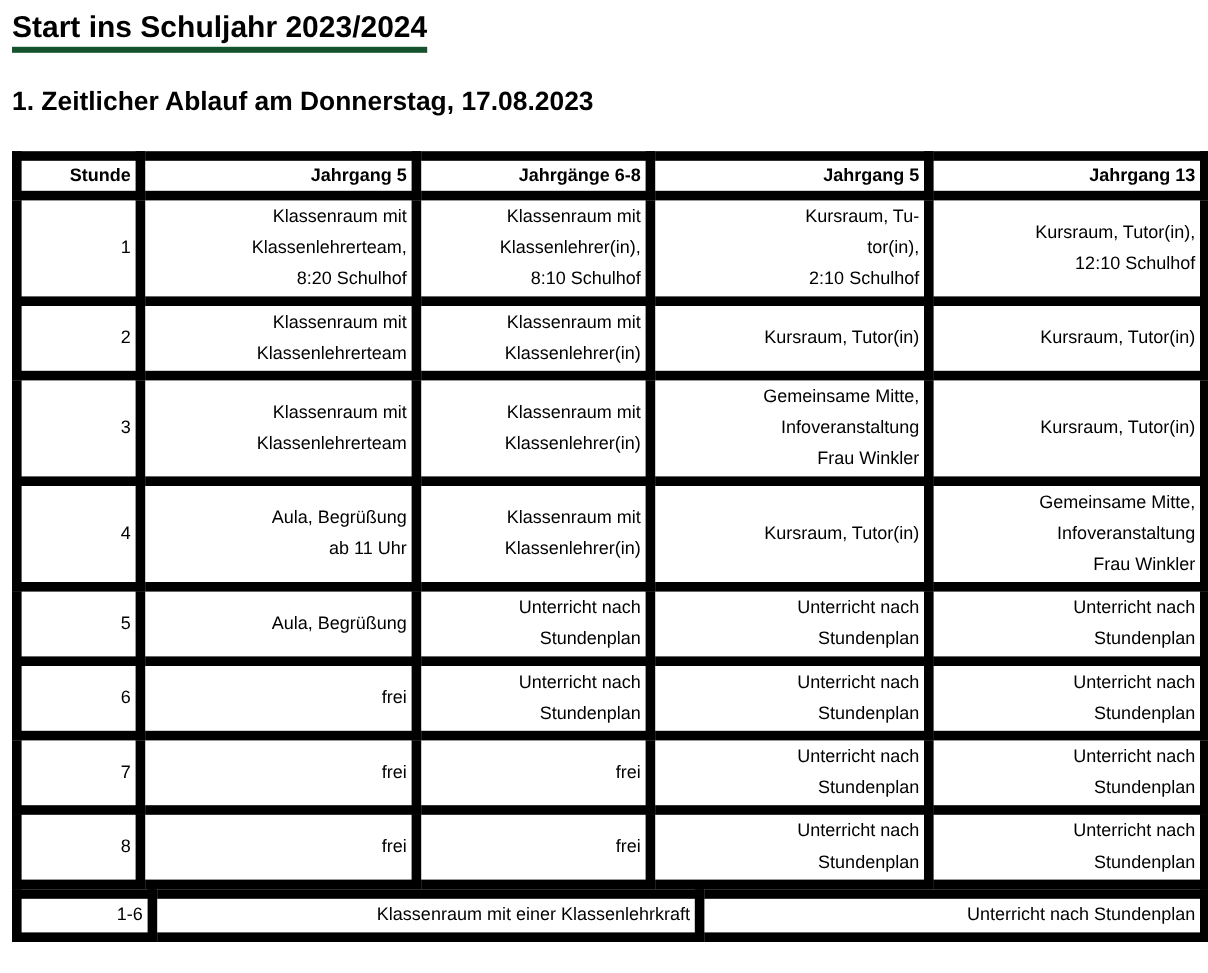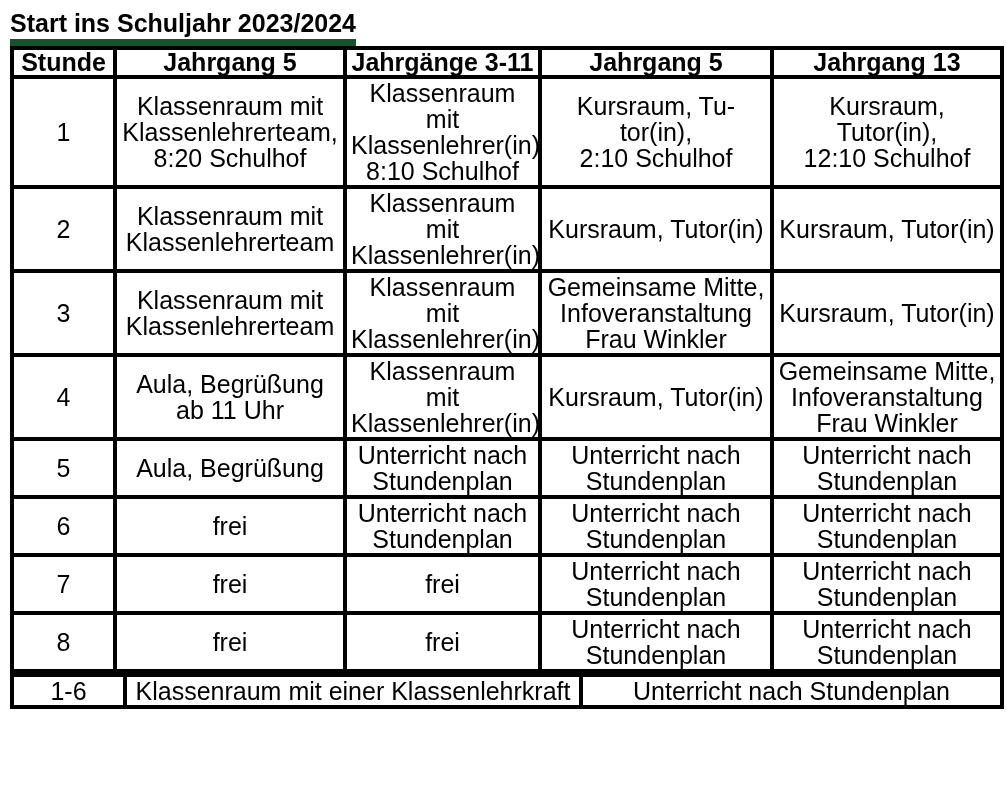--- a/index.html
+++ b/index.html
@@ -18,43 +18,43 @@
     padding: 6px 7px 0 10px;
   }
   .doc-title {
     margin: 2px 0 0 0;
     font-size: 25px;
     font-weight: bold;
     line-height: 30px;
   }
   .doc-title .underline {
     display: inline-block;
-    border-bottom: 7px solid #14532d;
+    border-bottom: 5px solid #14532d;
     padding-bottom: 1px;
   }
   .section-heading {
     margin: 0;
     font-size: 22px;
     font-weight: bold;
     line-height: 26px;
   }
   .heading-1 { margin-top: 28px; margin-bottom: 28px; }
   .heading-2 { margin-top: 31px; margin-bottom: 17px; }
   table.schedule {
     border-collapse: collapse;
     table-layout: fixed;
     width: 990px;
     background: #ffffff;
   }
   table.schedule th,
   table.schedule td {
-    border: 4px solid #000000;
-    text-align: center;
+    border: 8px solid #000000;
+    text-align: right;
     vertical-align: middle;
-    font-size: 25px;
+    font-size: 15px;
     line-height: 26px;
     padding: 1px 4px;
     white-space: pre-line;
     overflow: hidden;
   }
   table.schedule th {
     font-weight: bold;
     line-height: 23px;
   }
   
@@ -74,34 +74,35 @@
   tr.t2-head { height: 27px; }
   tr.t2-row  { height: 32px; }
 </style>
 </head>
 <body>
 
 <div class="page">
 
   <h1 class="doc-title"><span class="underline">Start ins Schuljahr 2023/2024</span></h1>
 
+  <h2 class="section-heading heading-1">1. Zeitlicher Ablauf am Donnerstag, 17.08.2023</h2>
 
   <table class="schedule">
     <colgroup>
       <col class="t1-col-stunde">
         <col class="t1-col-jg5">
         <col class="t1-col-jg611">
         <col class="t1-col-jg12">
         <col class="t1-col-jg13">
     </colgroup>
     <tbody>
       <tr class="r-head">
         <th>Stunde</th>
         <th>Jahrgang 5</th>
-        <th>Jahrgänge 3-11</th>
+        <th>Jahrgänge 6-8</th>
         <th>Jahrgang 5</th>
         <th>Jahrgang 13</th>
       </tr>
       <tr class="r-3line">
         <td>1</td>
         <td>Klassenraum mit
 Klassenlehrerteam,
 8:20 Schulhof</td>
         <td>Klassenraum mit
 Klassenlehrer(in),

